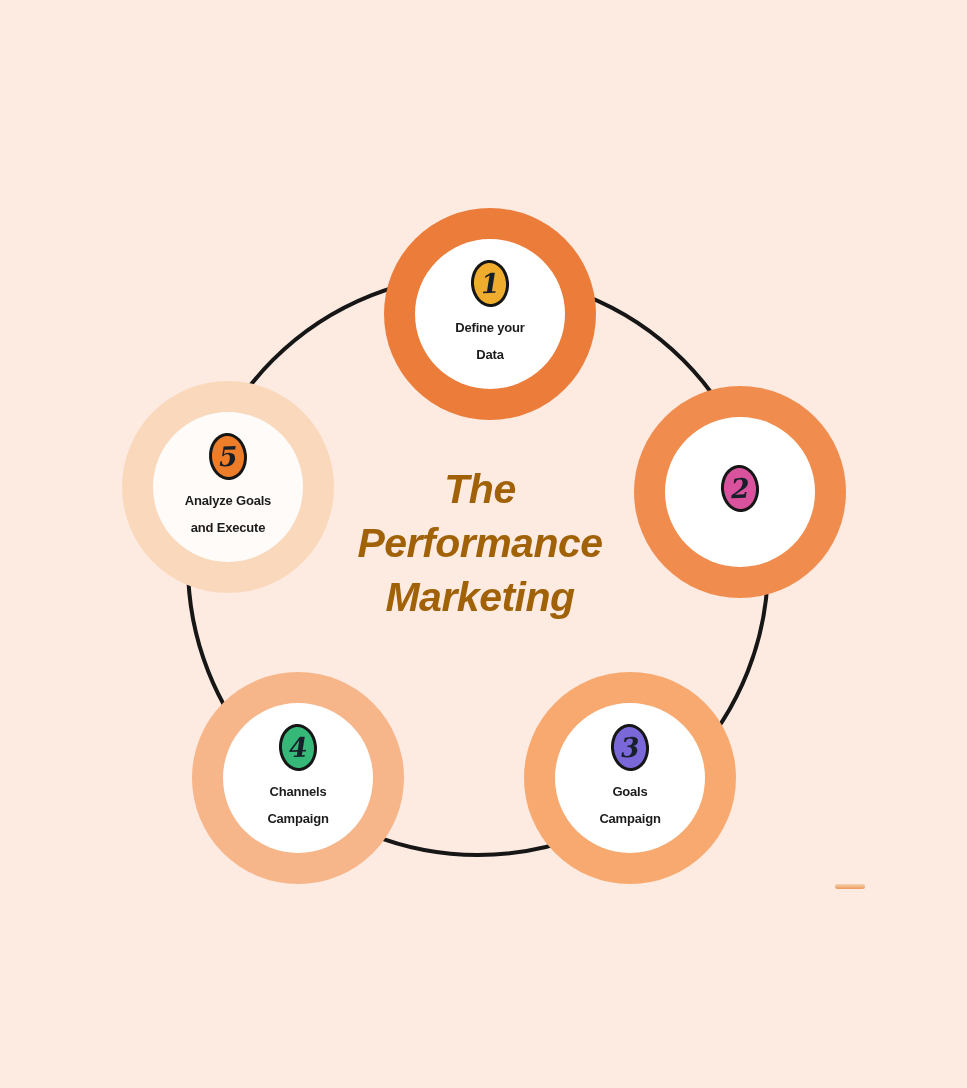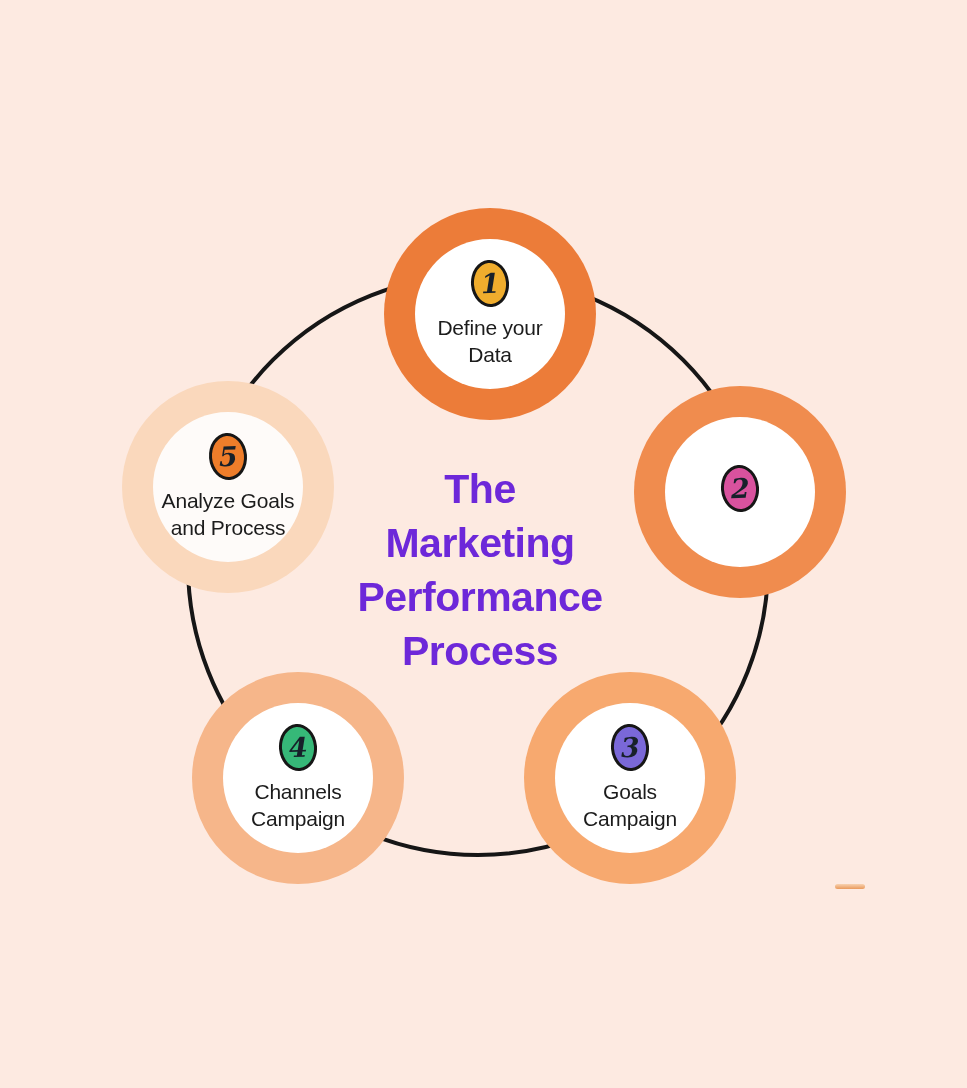--- a/index.html
+++ b/index.html
@@ -57,23 +57,23 @@
     font-family: "DejaVu Serif", serif;
     font-style: italic;
     font-weight: 700;
     font-size: 27px;
     line-height: 1;
     color: #17202a;
     transform: rotate(3deg);
   }
 
   .label {
-    font-size: 21px;
+    font-size: 13px;
     line-height: 27px;
-    font-weight: 400;
+    font-weight: 700;
     color: #1c1c1c;
     letter-spacing: -0.2px;
   }
   .label .line { display: block; }
 
   .node-1 { left: 384px; top: 208px; }
   .node-2 { left: 634px; top: 386px; }
   .node-3 { left: 524px; top: 672px; }
   .node-4 { left: 192px; top: 672px; }
   .node-5 { left: 122px; top: 381px; }
@@ -160,28 +160,27 @@
     </div>
   </div>
 
   <div class="node node-5" style="background-color: rgb(250, 216, 188);">
     <div class="node-inner">
       <div class="badge" style="background-color: rgb(238, 125, 42);">
         <span class="badge-num">5</span>
       </div>
       <div class="label">
         <span class="line">Analyze Goals</span>
-        <span class="line">and Process</span>
+        <span class="line">and Execute</span>
         <span class="line"></span>
       </div>
     </div>
   </div>
 
-  <div class="title" style="color: #6d28d9;">
+  <div class="title" style="color: #a16207; font-style: italic;">
     <span class="line">The</span>
+    <span class="line">Performance</span>
     <span class="line">Marketing</span>
-    <span class="line">Performance</span>
-    <span class="line">Process</span>
   </div>
 
   <div class="decor-dash"></div>
 
 </div>
 
 </body></html>

